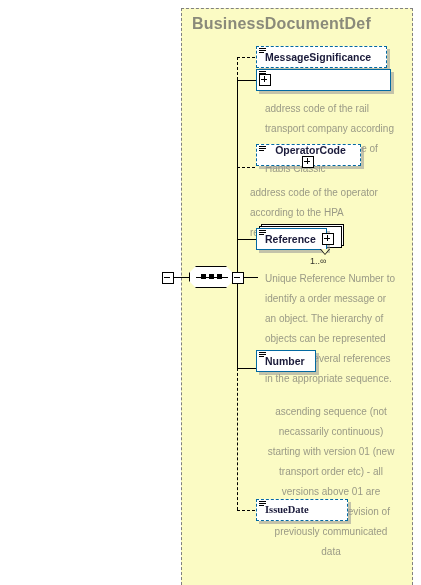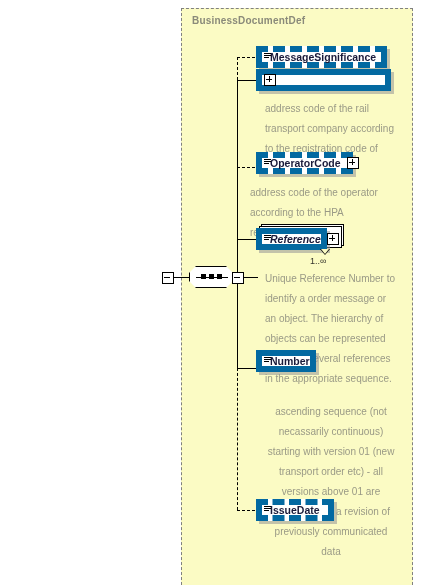--- a/index.html
+++ b/index.html
@@ -18,33 +18,33 @@
     left:181px;top:8px;
     width:232px;height:577px;
     background:#fbfbc4;
     border:1px dashed #808080;
     border-bottom:none;
     box-sizing:border-box;
   }
   .group-title{
     position:absolute;
     left:192px;top:15px;
-    font-size:10px;
+    font-size:16px;
     font-weight:bold;
     color:#8a8a7a;
     letter-spacing:0.2px;
     white-space:nowrap;
   }
 
   
   .node{
     position:absolute;
     box-sizing:border-box;
     background:#ffffff;
-    border:6px solid #0369a1;
+    border:1px solid #0369a1;
     box-shadow:3px 3px 0 0 rgba(150,150,150,0.55);
     display:flex;
     align-items:center;
     height:22px;
   }
   .node.optional{border-style:dashed;}
   .node-label{
     font-size:10.5px;
     font-weight:bold;
     color:#1a1a3a;
@@ -212,35 +212,35 @@
     <div class="ct-mark">
         <i></i>
         <i></i>
         <i></i>
       </div>
     <span class="expander"></span>
   </div>
   <div class="anno" style="left:265px;top:99px;">address code of the rail transport company according to the registration code of Habis Classic</div>
 
   <div class="dash-h" style="left:237px;top:167px;width:18px;"></div>
-  <div class="node optional" style="left:256px;top:152px;width:97px;">
+  <div class="node optional" style="left:256px;top:144px;width:105px;flex-direction:column;">
     <div class="ct-mark">
         <i></i>
         <i></i>
         <i></i>
       </div>
     <span class="node-label" style="flex:1 1 auto;">OperatorCode</span>
     <span class="expander"></span>
   </div>
   <div class="anno" style="left:250px;top:183px;">address code of the operator according to the HPA registration code</div>
 
   <div class="ln h" style="left:237px;top:239px;width:19px;"></div>
   <div class="stack-back" style="left:261px;top:224px;width:83px;height:22px;"></div>
   <div class="stack-back" style="left:259px;top:226px;width:83px;height:22px;"></div>
-  <div class="node" style="left:256px;top:228px;width:71px;font-style:italic;">
+  <div class="node" style="left:256px;top:228px;width:71px;">
     <div class="ct-mark">
         <i></i>
         <i></i>
         <i></i>
       </div>
     <span class="node-label" style="flex:1 1 auto;">Reference</span>
     <span class="expander"></span>
   </div>
   <div class="card-arrow" style="left:320px;top:249px;"></div>
   <div class="card" style="left:310px;top:256px;">1..∞</div>
@@ -251,21 +251,21 @@
     <div class="ct-mark">
         <i></i>
         <i></i>
         <i></i>
       </div>
     <span class="node-label">Number</span>
   </div>
   <div class="anno" style="left:265px;top:402px;text-align:center;">             ascending sequence (not necassarily continuous) starting with version 01 (new transport order etc) - all versions above 01 are interpreted as a revision of previously communicated data</div>
 
   <div class="dash-h" style="left:237px;top:510px;width:18px;"></div>
-  <div class="node optional" style="left:256px;top:499px;width:78px;">
+  <div class="node optional" style="left:256px;top:499px;width:92px;font-family:Liberation Serif, serif;">
     <div class="ct-mark">
         <i></i>
         <i></i>
         <i></i>
       </div>
     <span class="node-label">IssueDate</span>
   </div>
 
 </div>
 

